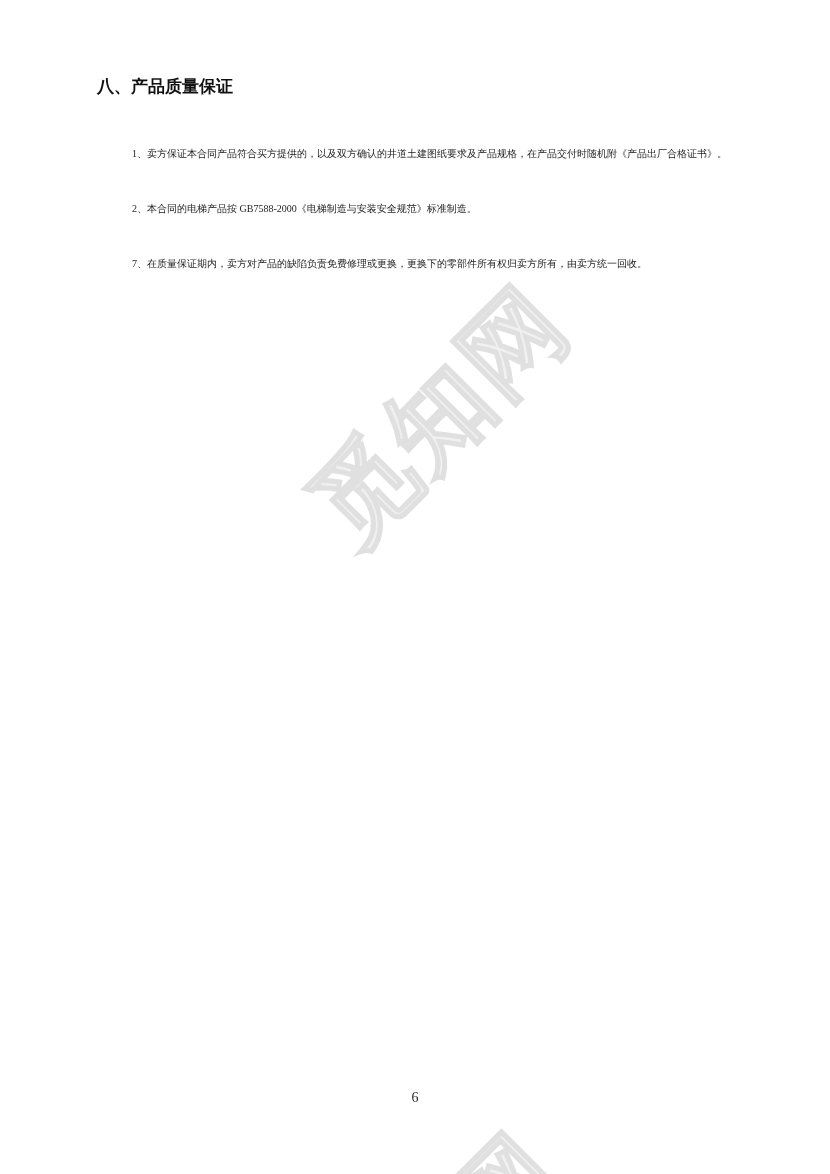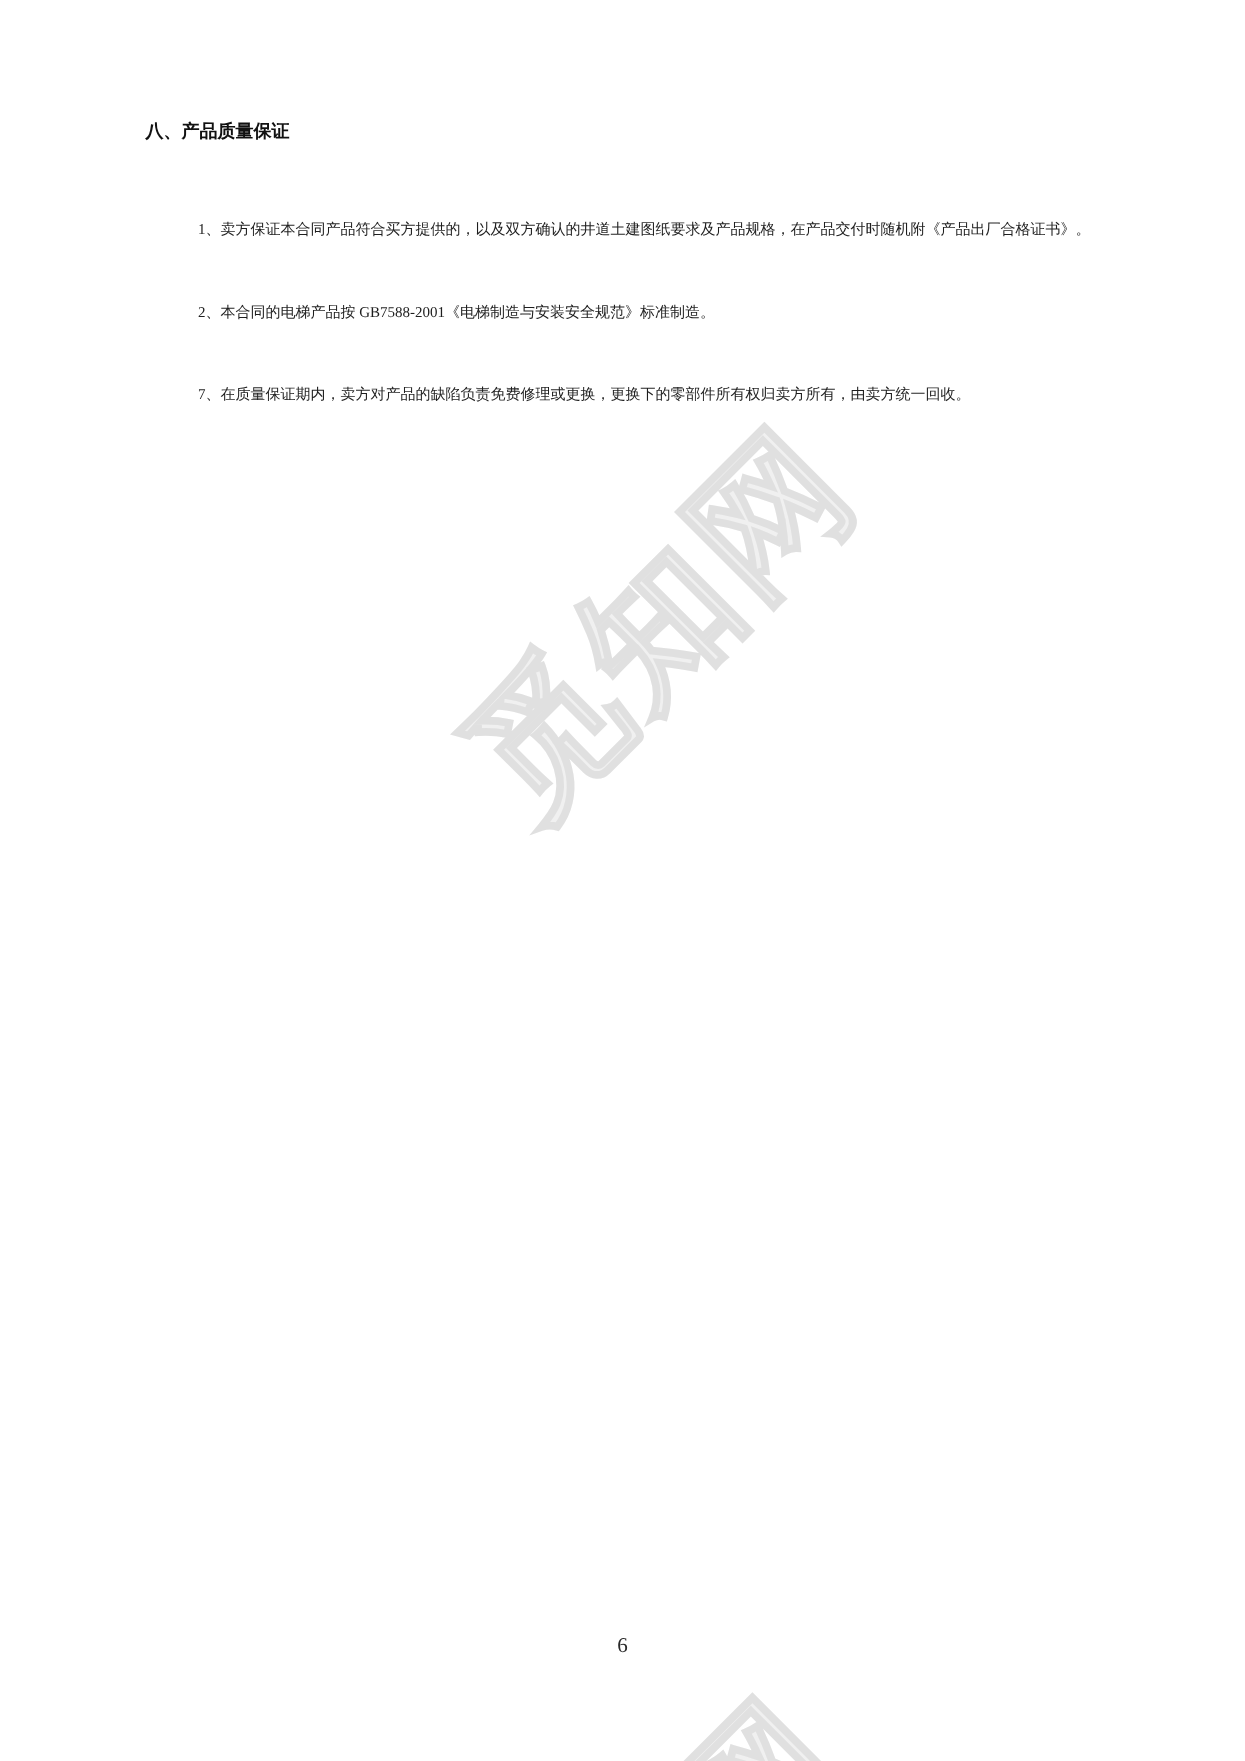--- a/index.html
+++ b/index.html
@@ -49,21 +49,21 @@
   }
   
   .content {
     position: absolute;
     left: 97px;
     right: 97px;
     top: 72px;
     z-index: 1;
   }
   .heading {
-    font-size: 12px;
+    font-size: 17px;
     font-weight: bold;
     line-height: 30px;
     margin: 0 0 28px 0;
     color: #111111;
   }
   .para {
     font-size: 10px;
     line-height: 48px;
     margin: 0 0 7px 0;
     text-align: justify;
@@ -93,19 +93,19 @@
   <span class="wm-text wm-center">觅知网</span>
 
   <div class="wm-frag-window">
     <span class="wm-text">觅知网</span>
   </div>
 
   <div class="content">
     <h1 class="heading">八、产品质量保证</h1>
 
     <p class="para">1、卖方保证本合同产品符合买方提供的，以及双方确认的井道土建图纸要求及产品规格，在产品交付时随机附《产品出厂合格证书》。</p>
-    <p class="para">2、本合同的电梯产品按 GB7588-2001《电梯制造与安装安全规范》标准制造。</p>
+    <p class="para">2、本合同的电梯产品按 GB7588-2000《电梯制造与安装安全规范》标准制造。</p>
     <p class="para">7、在质量保证期内，卖方对产品的缺陷负责免费修理或更换，更换下的零部件所有权归卖方所有，由卖方统一回收。</p>
   </div>
 
   <div class="footer">6</div>
 
 </div>
 
 </body></html>

